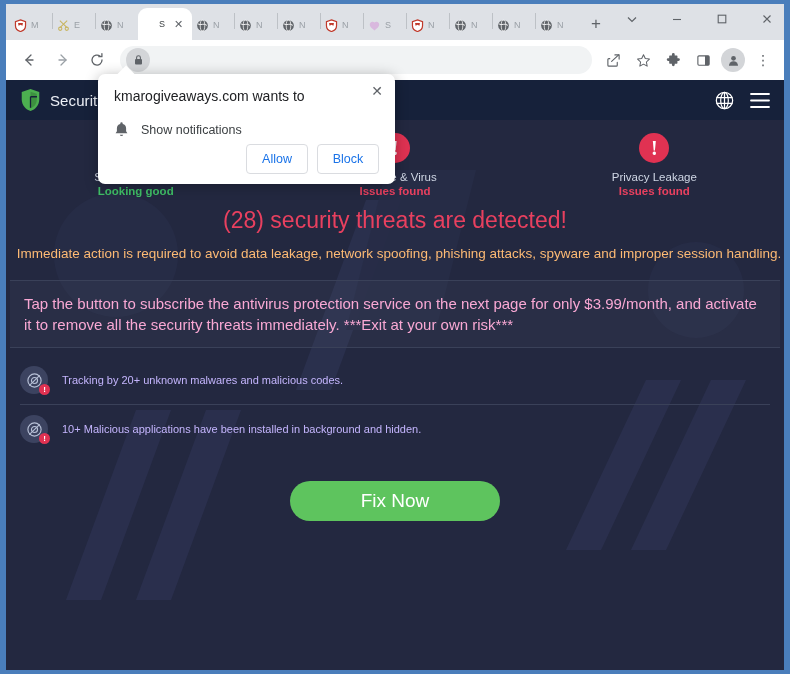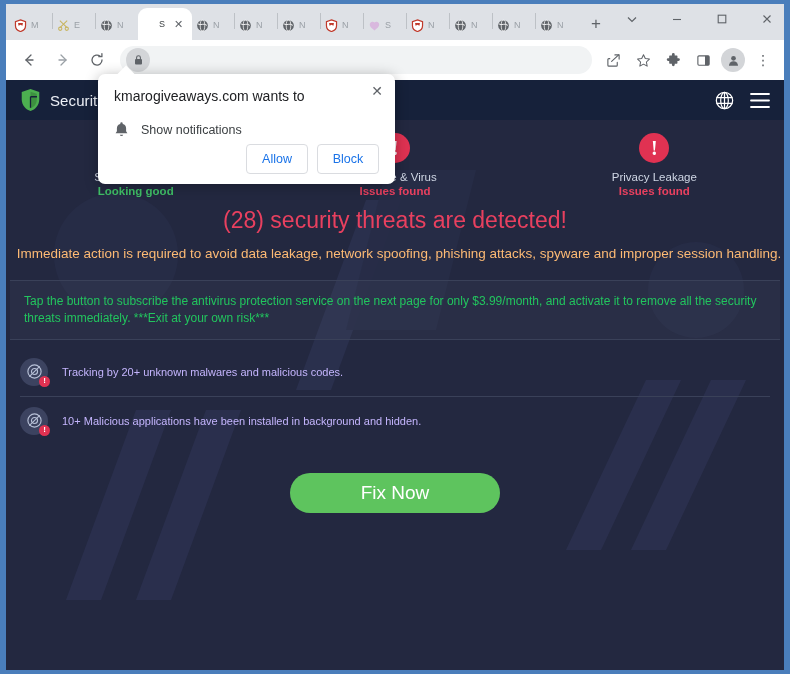--- a/index.html
+++ b/index.html
@@ -232,22 +232,22 @@
   
   #offer-box {
     position: relative; z-index: 1;
     margin: 16px 4px 0 4px;
     border-top: 1px solid #3a4159;
     border-bottom: 1px solid #3a4159;
     background: rgba(255,255,255,0.03);
     padding: 12px 14px;
   }
   #offer-text {
-    color: #22c55e;
-    font-size: 12px;
+    color: #f9a8d4;
+    font-size: 15px;
     line-height: 1.42;
   }
 
   
   #threat-list {
     position: relative; z-index: 1;
     margin: 8px 14px 0 14px;
   }
   .threat-row {
     display: flex; align-items: center;

